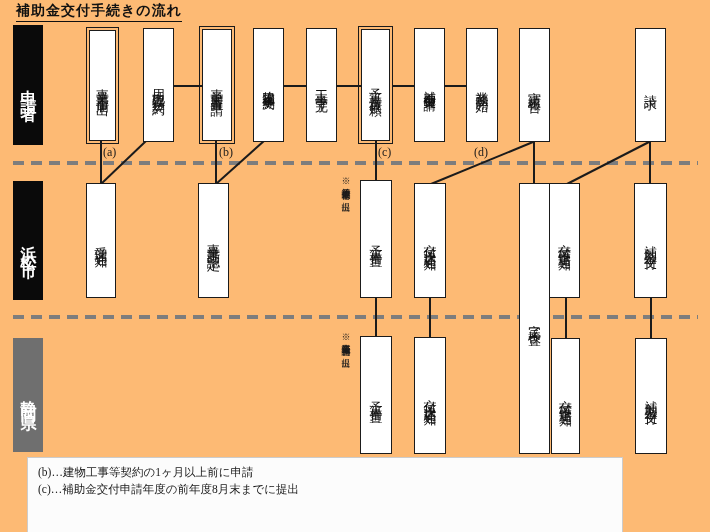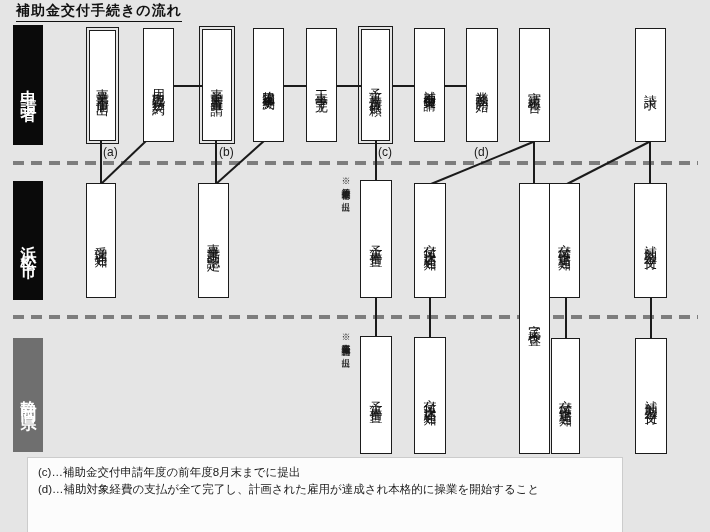--- a/index.html
+++ b/index.html
@@ -1,18 +1,18 @@
 <!DOCTYPE html>
 <html><head>
 <meta charset="utf-8">
 <style>
   html,body{margin:0;padding:0;background:#fff;}
   .stage{
-    position:relative;width:710px;height:532px;background:#e5e5e5;overflow:hidden;
-    font-family:Liberation Sans, sans-serif;color:#111;
+    position:relative;width:710px;height:532px;background:#fdba74;overflow:hidden;
+    font-family:Liberation Serif, serif;color:#111;
   }
   .wires{position:absolute;left:0;top:0;width:710px;height:532px;}
   .title{
     position:absolute;left:16px;top:2px;margin:0;
     font-size:14px;font-weight:600;letter-spacing:1px;
     border-bottom:1.6px solid #111;padding-bottom:1px;
   }
   .lane{
     position:absolute;left:13px;width:30px;
     display:flex;align-items:center;justify-content:center;
@@ -162,17 +162,17 @@
     <span class="vtxt">交付決定通知</span>
   </div>
   <div class="box" style="left:551px;top:338px;width:29px;height:116px;">
     <span class="vtxt">交付確定通知</span>
   </div>
   <div class="box" style="left:635px;top:338px;width:32px;height:116px;">
     <span class="vtxt">補助金交付</span>
   </div>
 
   <div class="footpanel">
+    <div class="fline">(b)…建物工事等契約の1ヶ月以上前に申請</div>
     <div class="fline">(c)…補助金交付申請年度の前年度8月末までに提出</div>
-    <div class="fline">(d)…補助対象経費の支払が全て完了し、計画された雇用が達成され本格的に操業を開始すること</div>
   </div>
 
 </div>
 
 </body></html>

